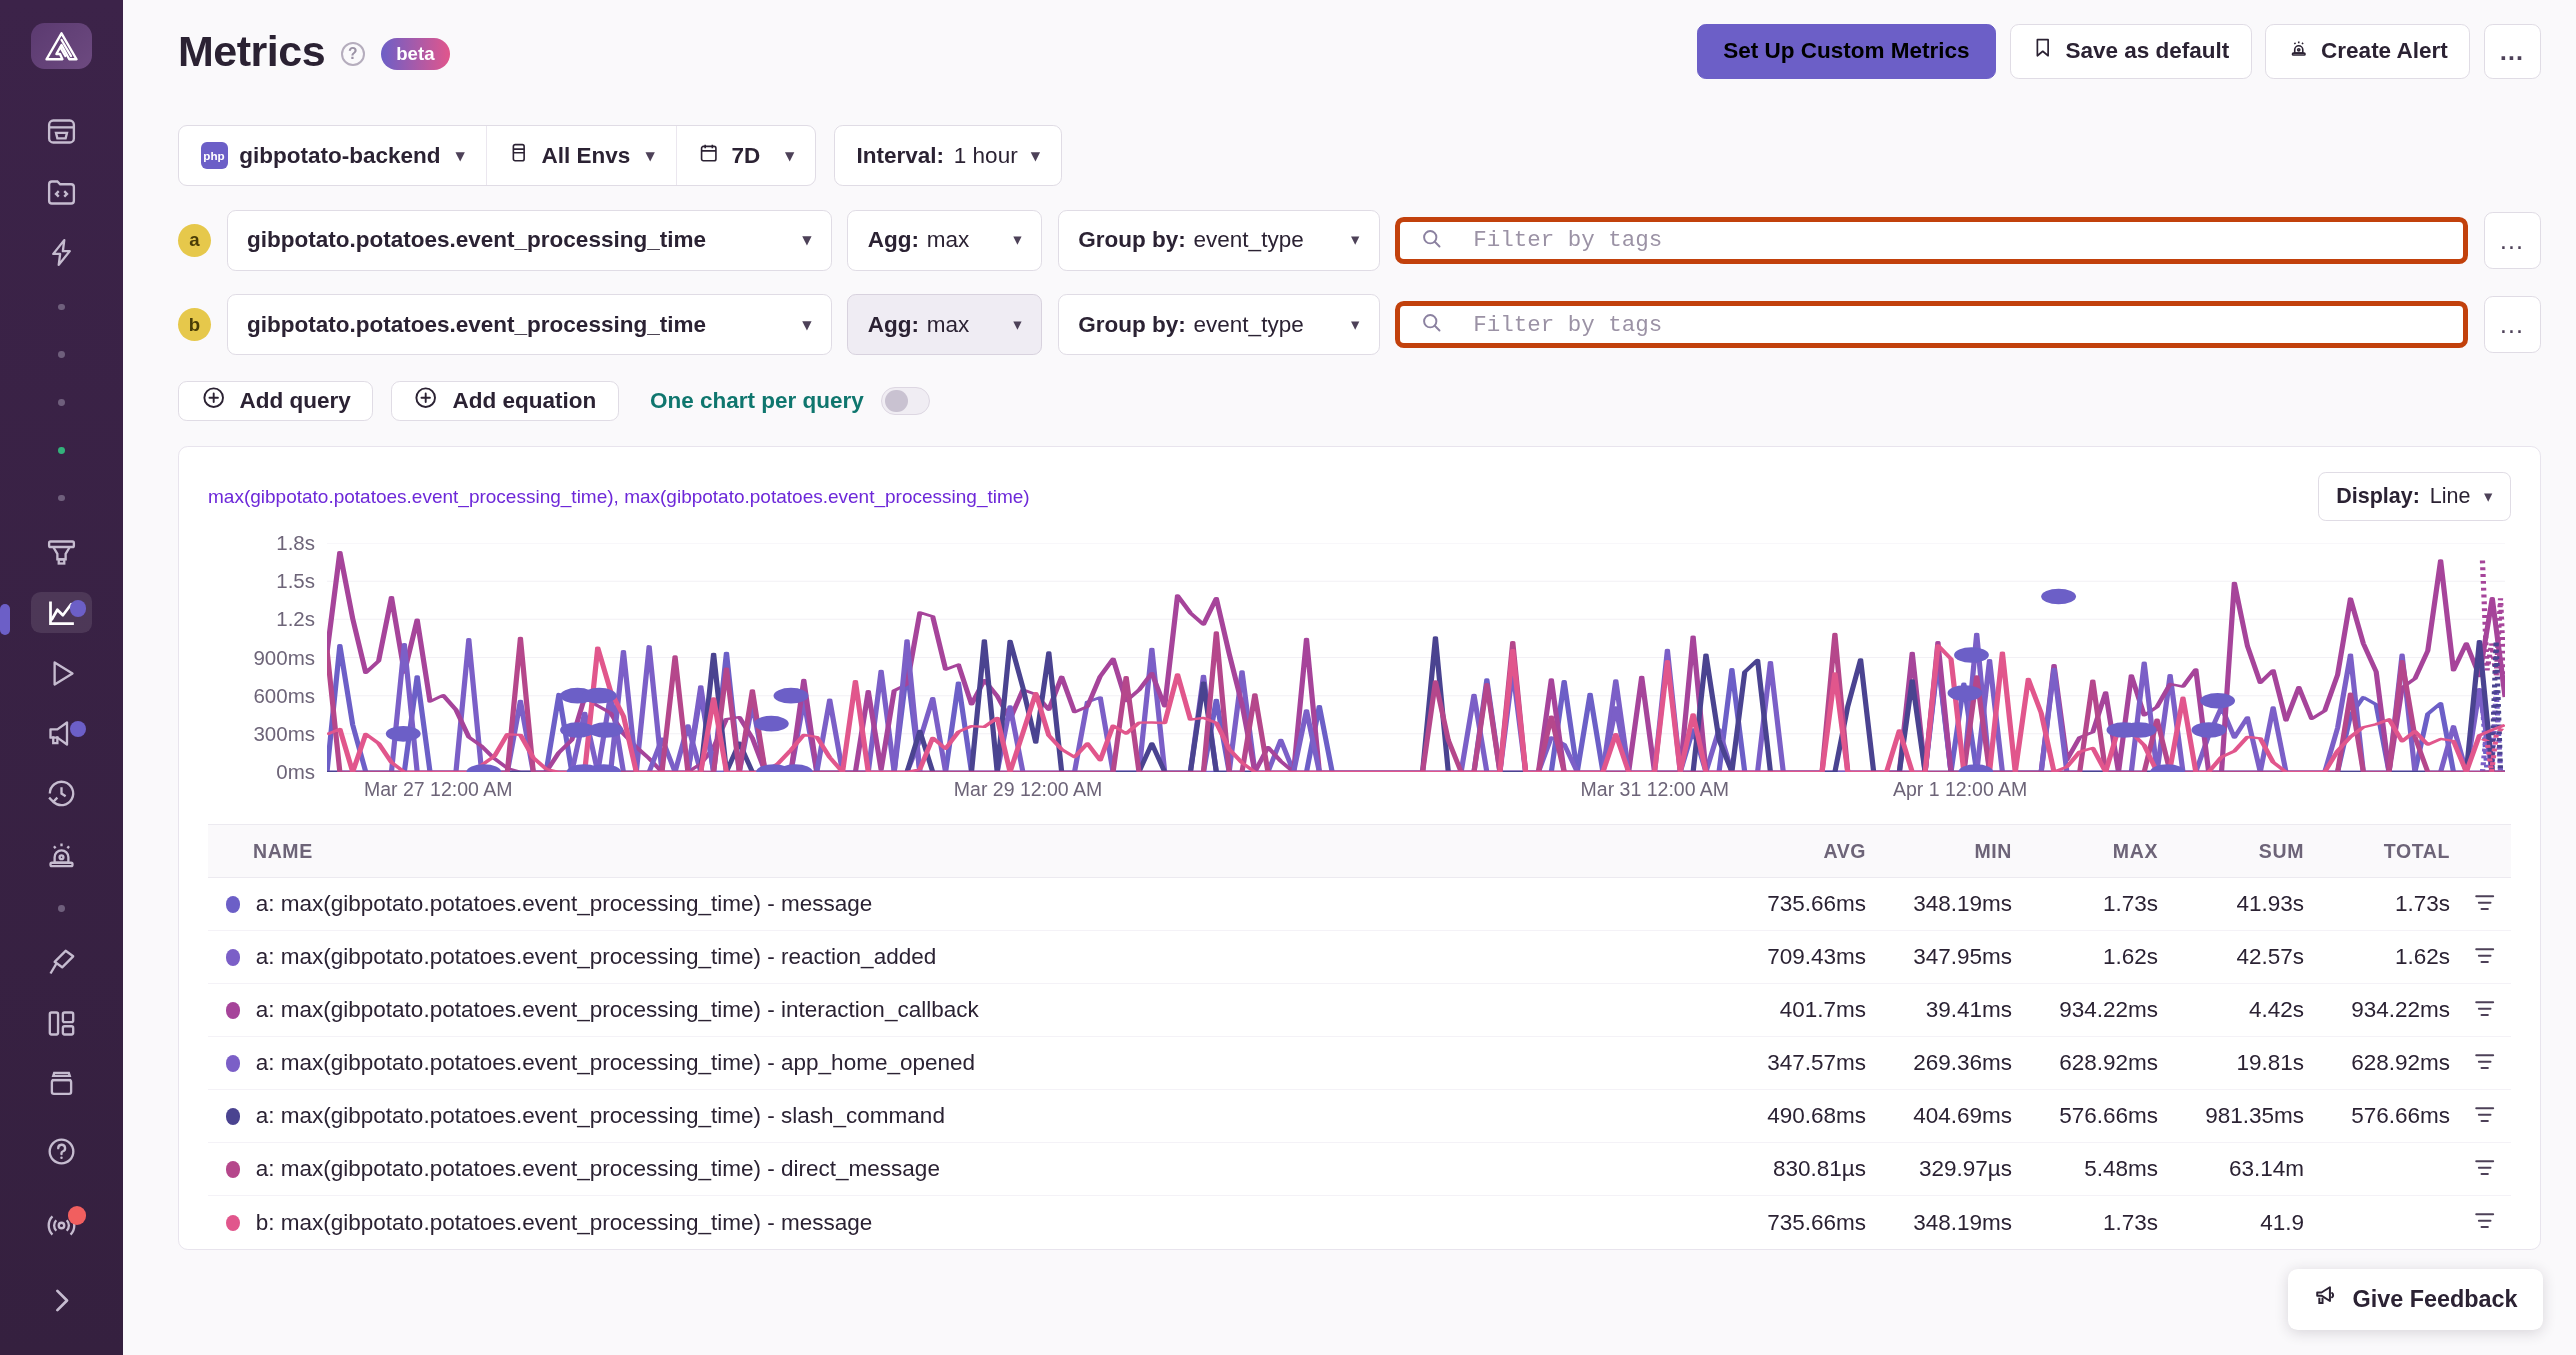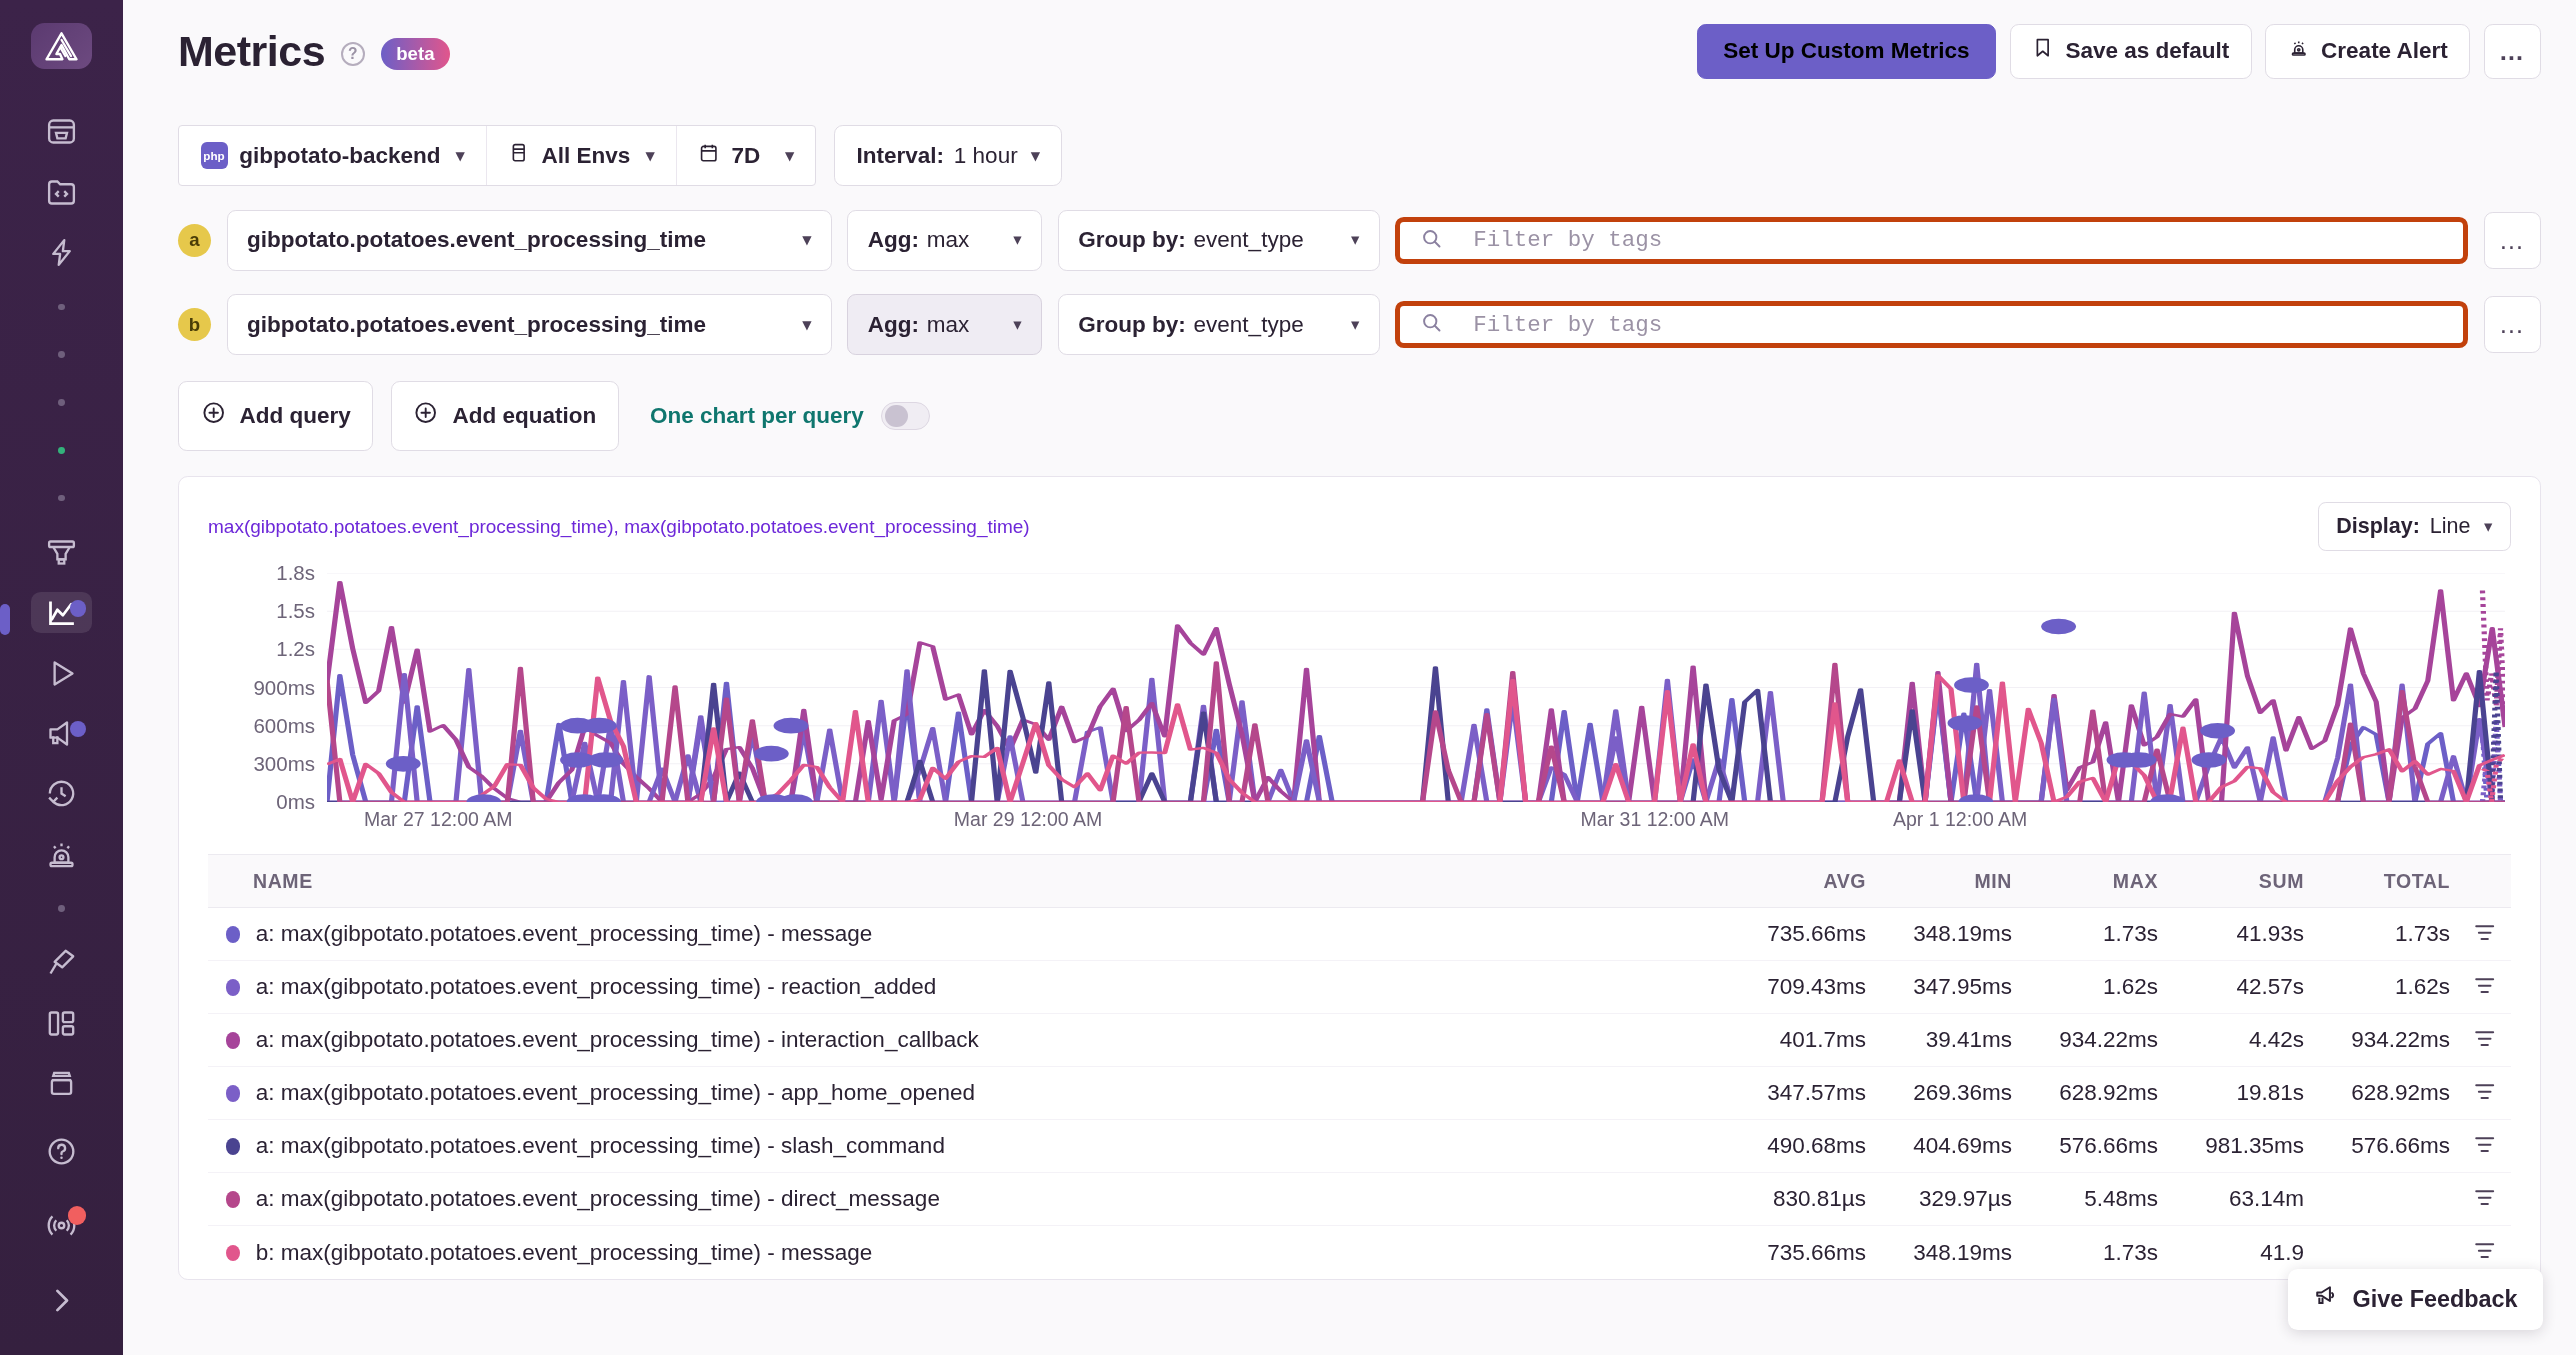--- a/index.html
+++ b/index.html
@@ -75,21 +75,21 @@
   }
   .btn.primary { background:#6c5fc7; border-color:#6c5fc7; color:#000000; padding: 0 25.4px; }
   .btn.icon-only { width: 57px; padding: 0; justify-content:center; font-size: 25.4px; letter-spacing:2px; color:#4d4158; }
 
   .content { flex:1; padding: 0 35px 0 55px; overflow:hidden; }
 
   
   .filter-row { display:flex; align-items:center; gap: 17.6px; padding-top: 23.4px; }
   .seg-group {
     display:flex; align-items:center; height: 61px;
-    background:#fff; border:1px solid #e0dce5; border-radius: 4px;
+    background:#fff; border:1px solid #e0dce5; border-radius: 9px;
   }
   .seg {
     display:flex; align-items:center; gap:11.7px; height:100%;
     padding: 0 21.5px; font-size: 22.5px; font-weight:700; color:#2b2233;
     cursor:pointer; white-space:nowrap;
   }
   .seg + .seg { border-left: 1px solid #ebe7ef; }
   .php-badge {
     width:27px; height:27px; border-radius:5.9px; background:#6c5fc7; color:#fff;
     font-size:11.7px; font-weight:700; display:flex; align-items:center; justify-content:center;
@@ -133,21 +133,21 @@
   .tagfilter input::placeholder { color:#9b92a5; }
   .row-more {
     width:57px; height:57px; border:1px solid #e0dce5; background:#fff;
     border-radius:8.8px; display:flex; align-items:center; justify-content:center;
     font-size:25.4px; color:#4d4158; letter-spacing:2px; cursor:pointer; flex:0 0 57px;
   }
 
   
   .add-row { display:flex; align-items:center; gap: 17.6px; margin-top: 25.4px; }
   .add-btn {
-    height:70px; border-radius:8.8px; border:1px solid #e0dce5; background:#fff;
+    height:40px; border-radius:8.8px; border:1px solid #e0dce5; background:#fff;
     display:flex; align-items:center; gap:13.7px; padding: 0 21.5px;
     font-size:22.5px; font-weight:700; color:#2b2233; cursor:pointer;
   }
   .toggle-label { font-size:22.5px; font-weight:700; color:#0f766e; margin-left: 13.7px; }
   .toggle {
     width: 49px; height: 28px; border-radius: 976px; background:#f0edf3;
     border:1px solid #ddd7e2; position:relative; cursor:pointer;
   }
   .toggle::after {
     content:""; position:absolute; left:2.9px; top:2px; width:22.5px; height:22.5px;

